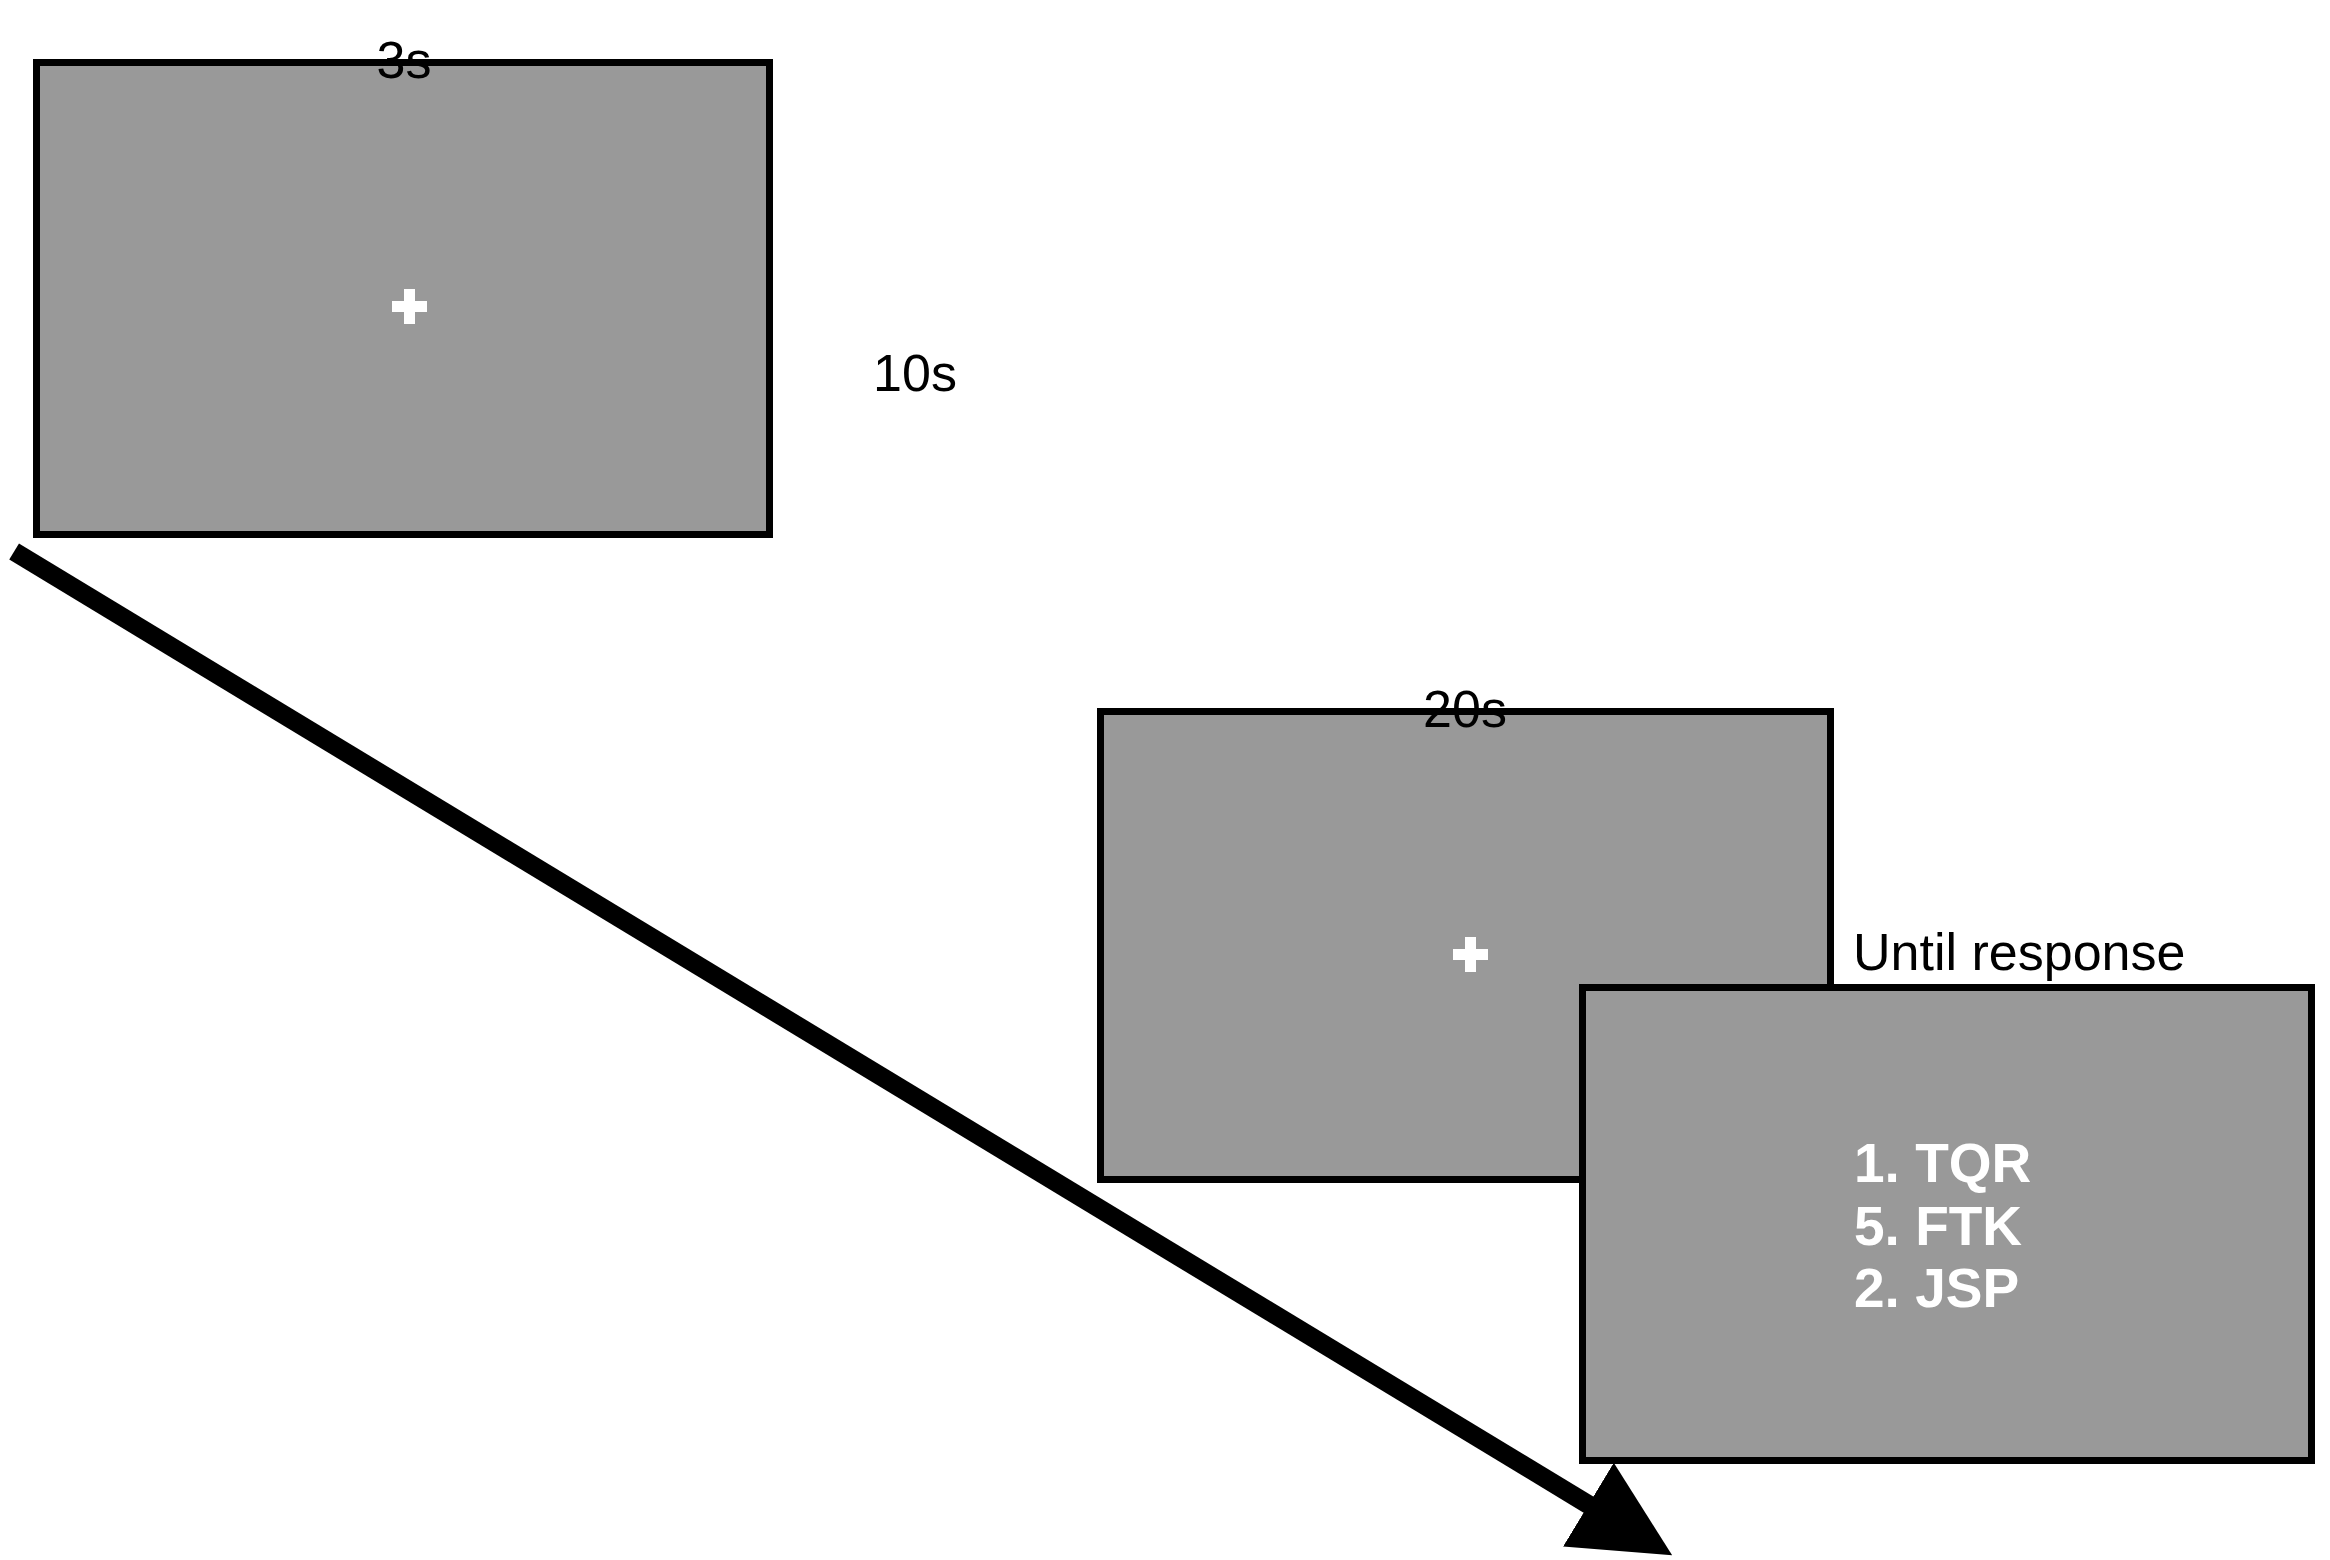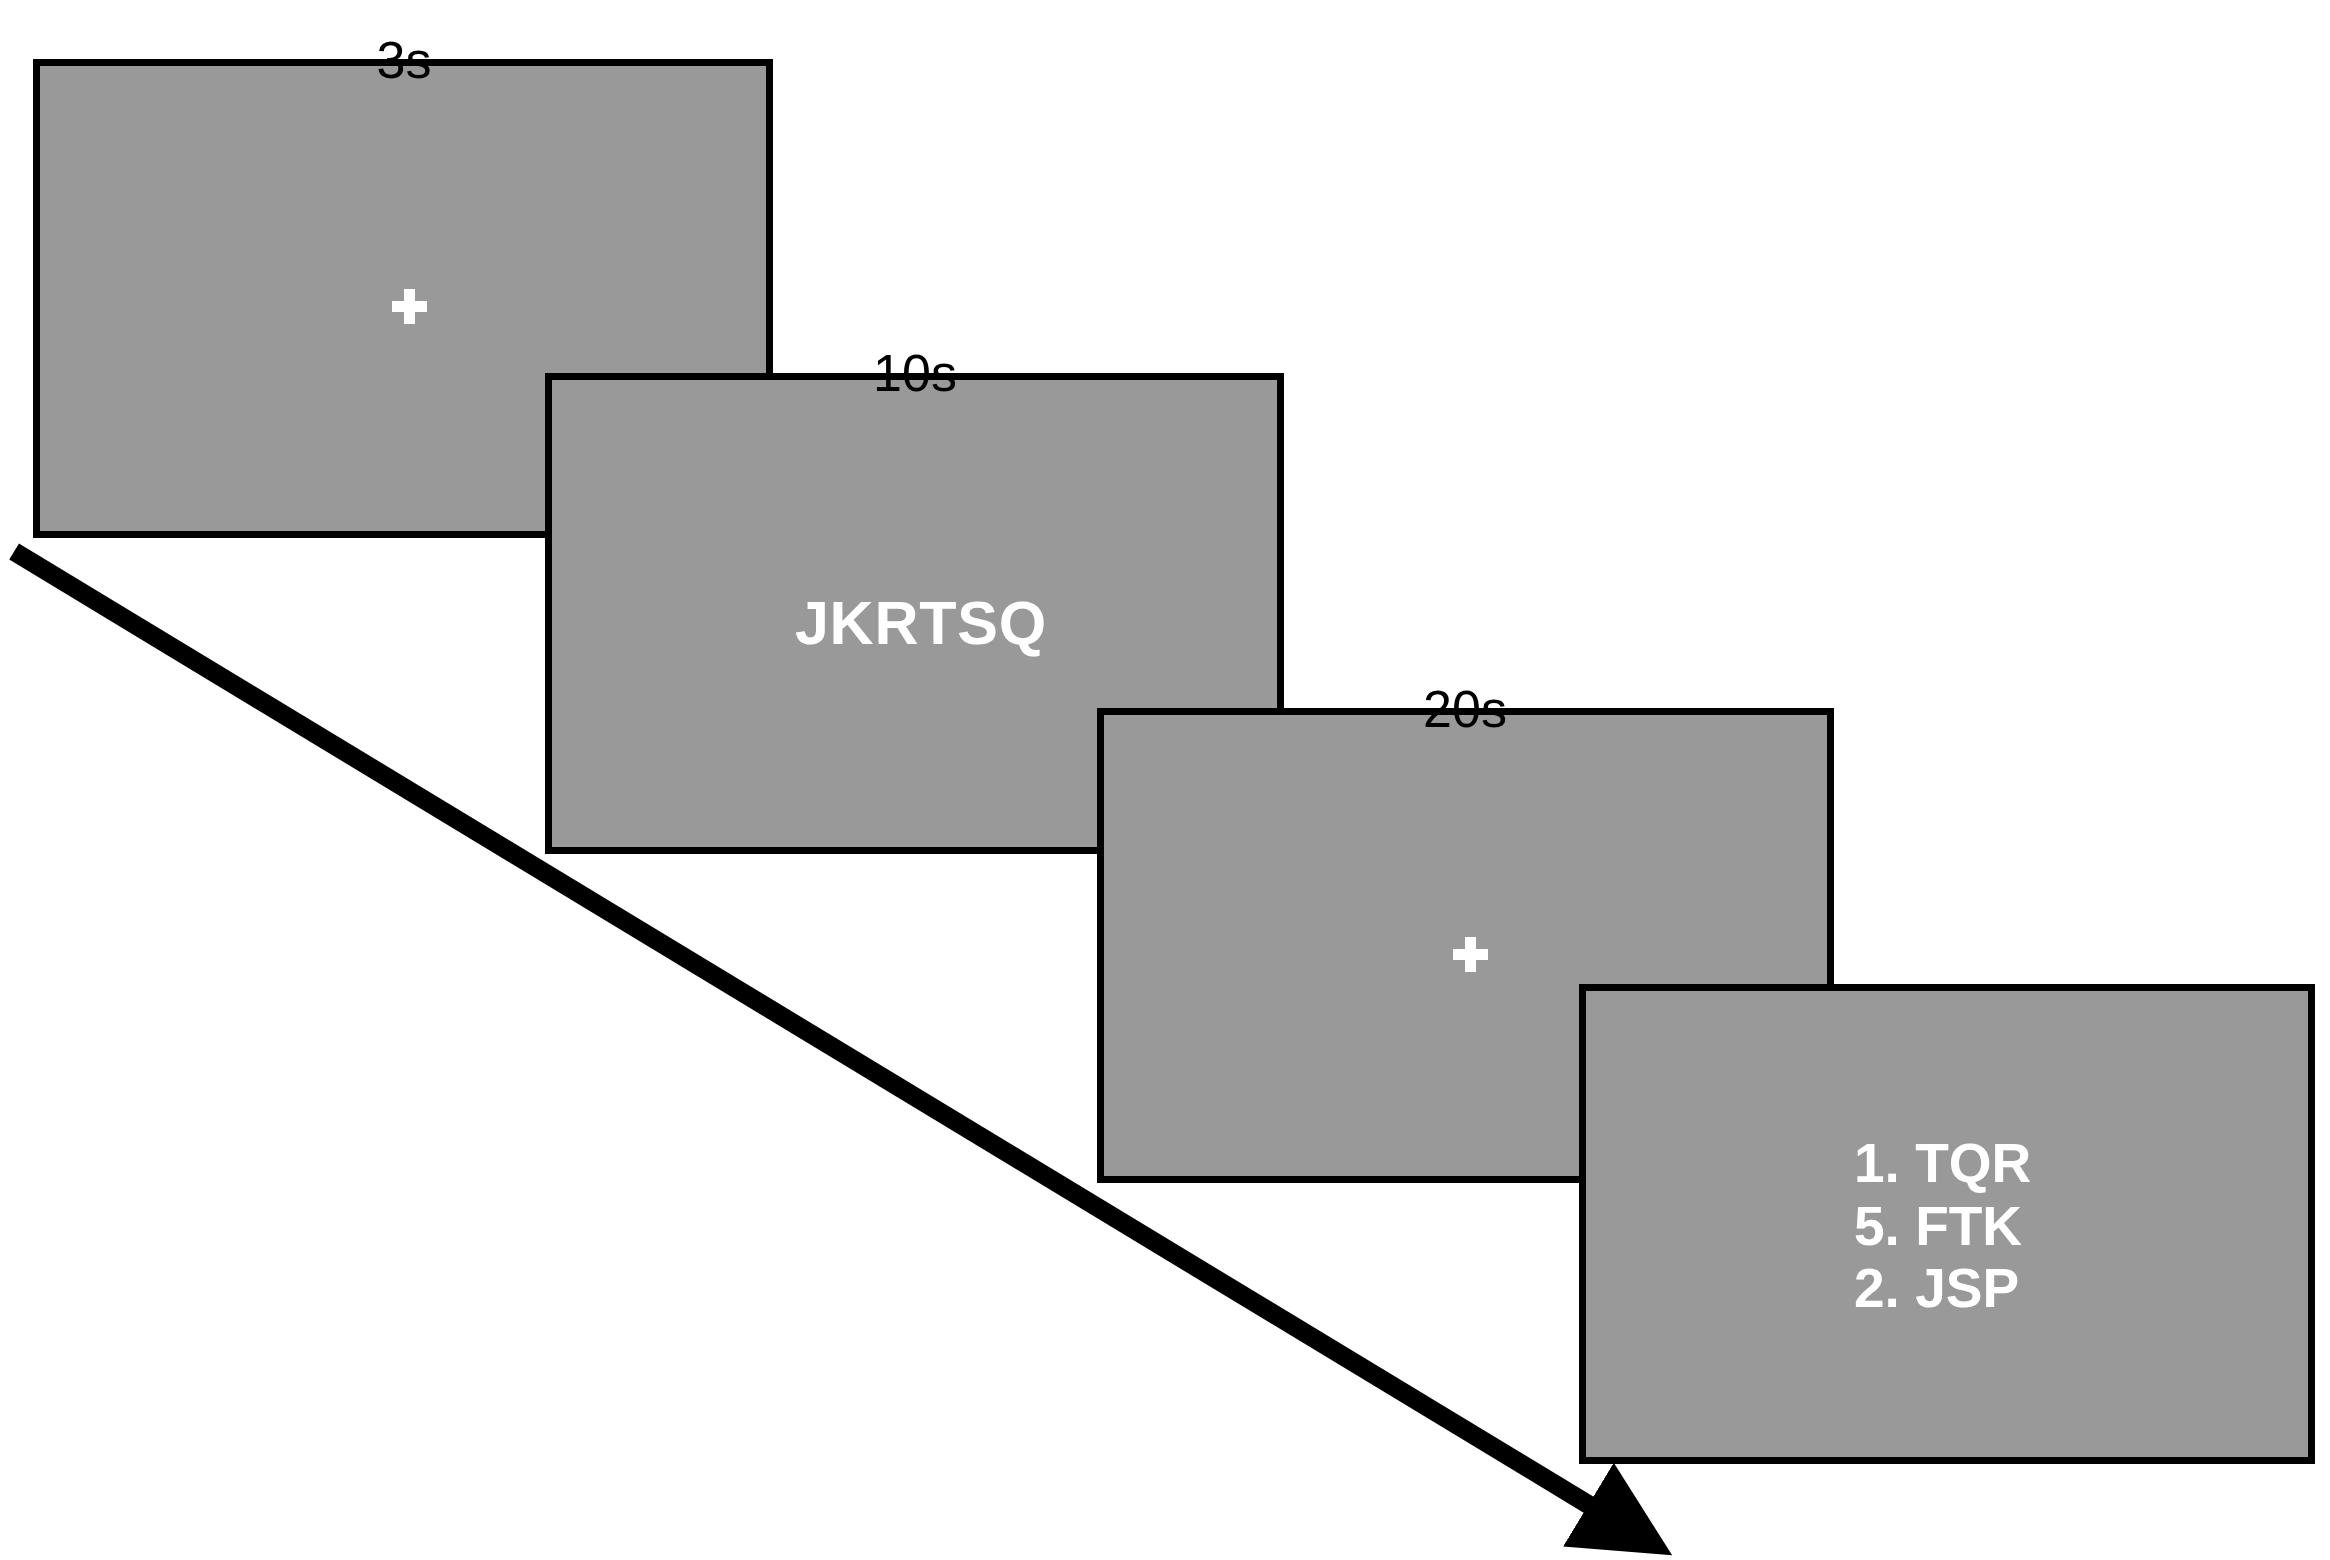--- a/index.html
+++ b/index.html
@@ -122,33 +122,31 @@
 
   <div class="screen" style="left:33px; top:59px; width:740px; height:479px;">
     <div class="fixation" style="left:352px; top:223px;">
       <span class="bar-h"></span>
       <span class="bar-v"></span>
     </div>
   </div>
 
   <div class="duration centered" style="left:915px; top:315px;text-align:right;">10s</div>
 
-  <div class="screen" style="left:545px; top:373px; width:739px; height:481px;">
-    <div class="stimulus-text" style="left:369px; top:213px;">JKRTSQ</div>
-  </div>
 
   <div class="duration centered" style="left:1465px; top:651px;">20s</div>
 
   <div class="screen" style="left:1097px; top:708px; width:737px; height:475px;">
     <div class="fixation" style="left:349px; top:222px;">
       <span class="bar-h"></span>
       <span class="bar-v"></span>
     </div>
   </div>
 
+  <div class="duration" style="left:1853px; top:926px;">Until response</div>
 
   <div class="screen" style="left:1579px; top:984px; width:736px; height:480px;">
     <div class="option-list" style="left:268px; top:141px;">
       <span class="option-item">1. TQR</span>
       <span class="option-item">5. FTK</span>
       <span class="option-item">2. JSP</span>
     </div>
   </div>
 
 </div>

